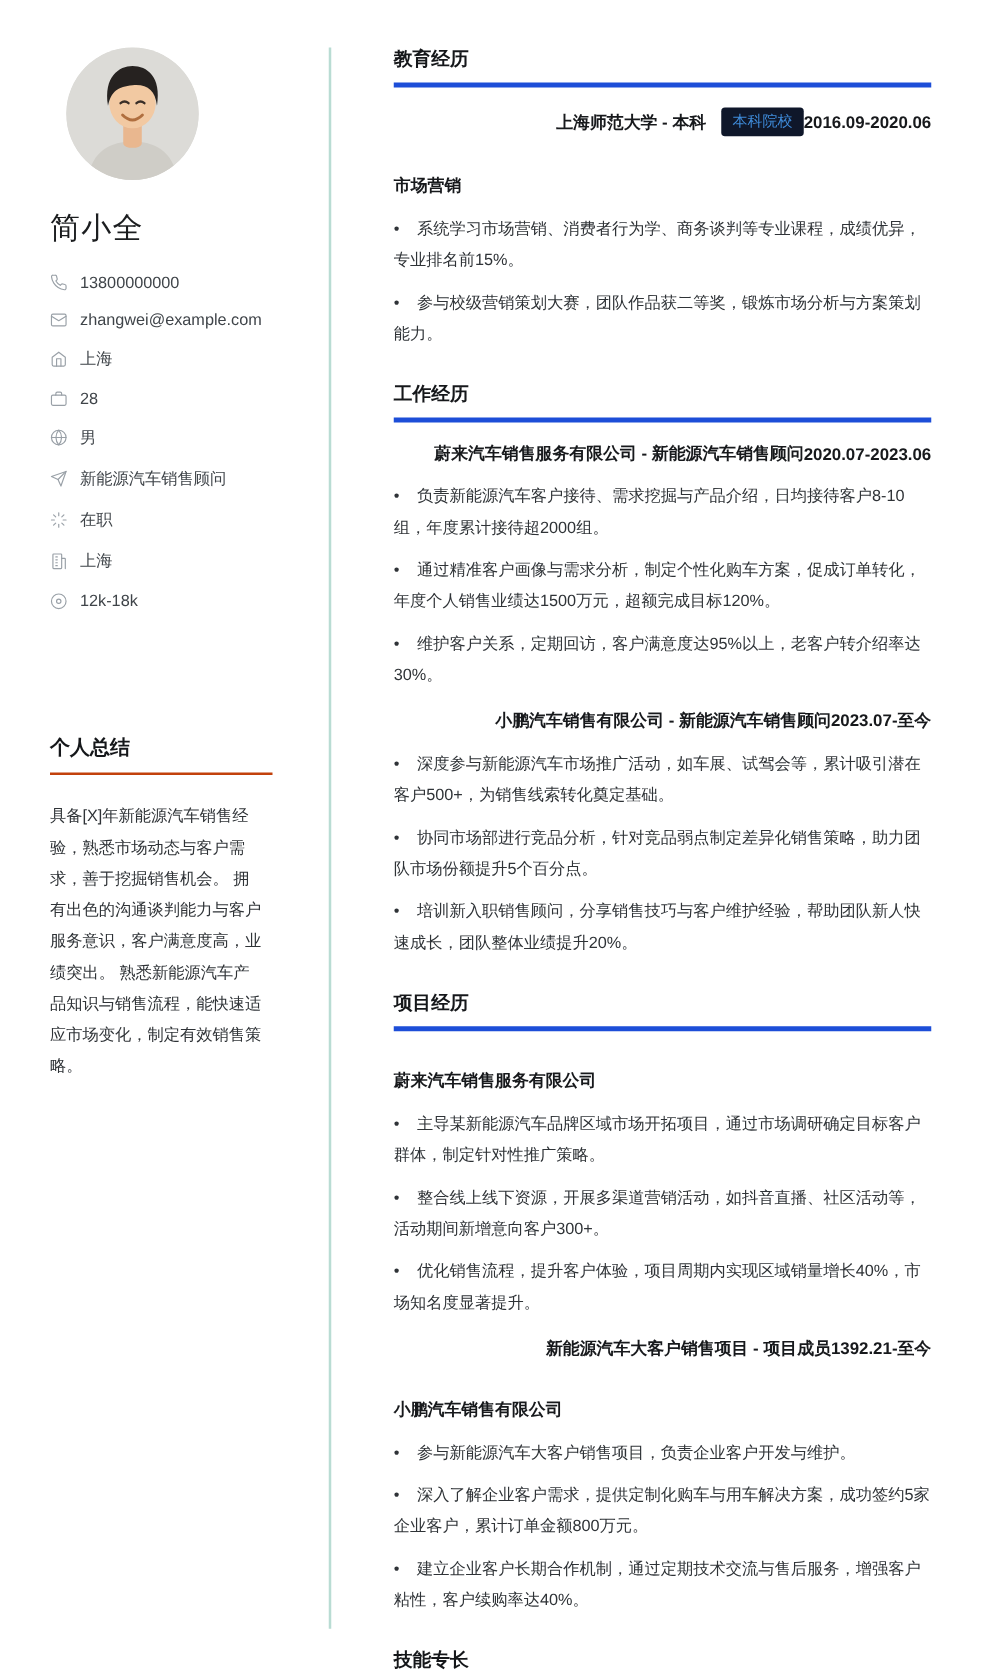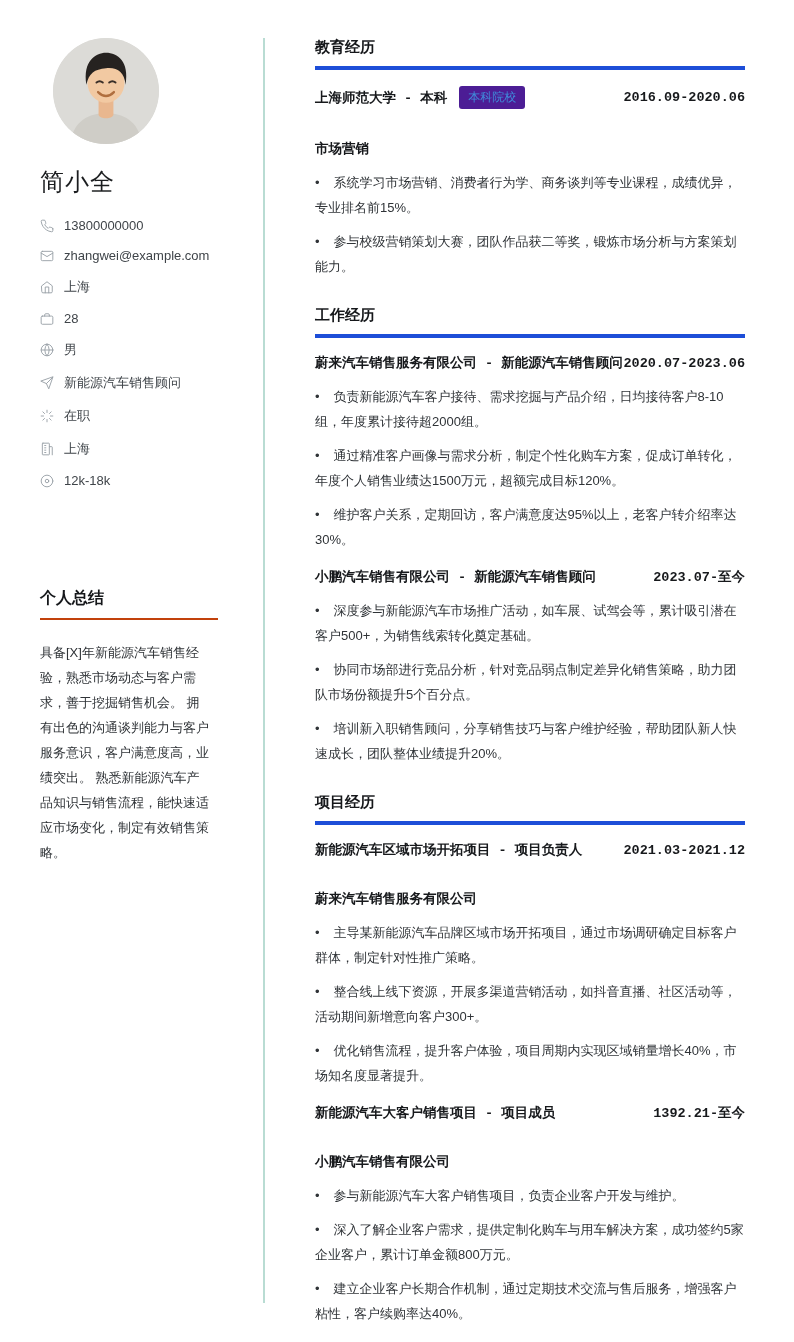--- a/index.html
+++ b/index.html
@@ -19,23 +19,23 @@
   .side-title { font-size:16px; font-weight:700; color:#15171a; padding-bottom:9px; border-bottom:2px solid #c2410c; width:178px; }
   .summary-text { margin-top:20px; font-size:13px; line-height:25px; color:#2f3337; width:172px; }
 
   .v-divider { position:absolute; left:263px; top:38px; width:2px; height:1265px; background:#b9dcd3; }
 
   
   .main { position:absolute; left:315px; top:38px; width:430px; }
   .section { margin-bottom:27px; }
   .section-title { font-size:15px; font-weight:700; color:#15171a; padding-bottom:9px; border-bottom:4px solid #1d4ed8; }
   .entry { margin-top:16px; }
-  .entry-head { display:flex; justify-content:space-between; align-items:center;font-family:Liberation Mono, monospace; }
+  .entry-head { display:flex; justify-content:flex-end; align-items:center; }
   .entry-title { font-size:13.5px; font-weight:700; color:#17191c; display:flex; align-items:center; gap:12px; }
-  .badge { font-size:12px; font-weight:400; color:#3f8cdb; background:#4c1d95; padding:3px 9px; border-radius:3px; }
+  .badge { font-size:12px; font-weight:400; color:#3f8cdb; background:#0f172a; padding:3px 9px; border-radius:3px; }
   .entry-date { font-size:13.5px; font-weight:700; color:#17191c; white-space:nowrap; }
   .entry-sub { font-size:13.5px; font-weight:700; color:#17191c; margin-top:31px; }
   .bullets { margin-top:12px; display:flex; flex-direction:column; gap:9px; }
   .bullet { font-size:13px; line-height:25px; color:#2f3337; }
   .bullet .dot { margin-right:14px; color:#2f3337; }
 </style>
 </head>
 <body>
 
 <div class="page">
@@ -183,24 +183,20 @@
           <div class="bullet"><span class="dot">•</span><span>深度参与新能源汽车市场推广活动，如车展、试驾会等，累计吸引潜在客户500+，为销售线索转化奠定基础。</span></div>
           <div class="bullet"><span class="dot">•</span><span>协同市场部进行竞品分析，针对竞品弱点制定差异化销售策略，助力团队市场份额提升5个百分点。</span></div>
           <div class="bullet"><span class="dot">•</span><span>培训新入职销售顾问，分享销售技巧与客户维护经验，帮助团队新人快速成长，团队整体业绩提升20%。</span></div>
         </div>
       </div>
     </div>
 
     <div class="section">
       <div class="section-title">项目经历</div>
       <div class="entry">
-        <div class="entry-head">
-          <span class="entry-title">新能源汽车区域市场开拓项目 - 项目负责人</span>
-          <span class="entry-date">2021.03-2021.12</span>
-        </div>
         <div class="entry-sub">蔚来汽车销售服务有限公司</div>
         <div class="bullets">
           <div class="bullet"><span class="dot">•</span><span>主导某新能源汽车品牌区域市场开拓项目，通过市场调研确定目标客户群体，制定针对性推广策略。</span></div>
           <div class="bullet"><span class="dot">•</span><span>整合线上线下资源，开展多渠道营销活动，如抖音直播、社区活动等，活动期间新增意向客户300+。</span></div>
           <div class="bullet"><span class="dot">•</span><span>优化销售流程，提升客户体验，项目周期内实现区域销量增长40%，市场知名度显著提升。</span></div>
         </div>
       </div>
       <div class="entry">
         <div class="entry-head">
           <span class="entry-title">新能源汽车大客户销售项目 - 项目成员</span>

